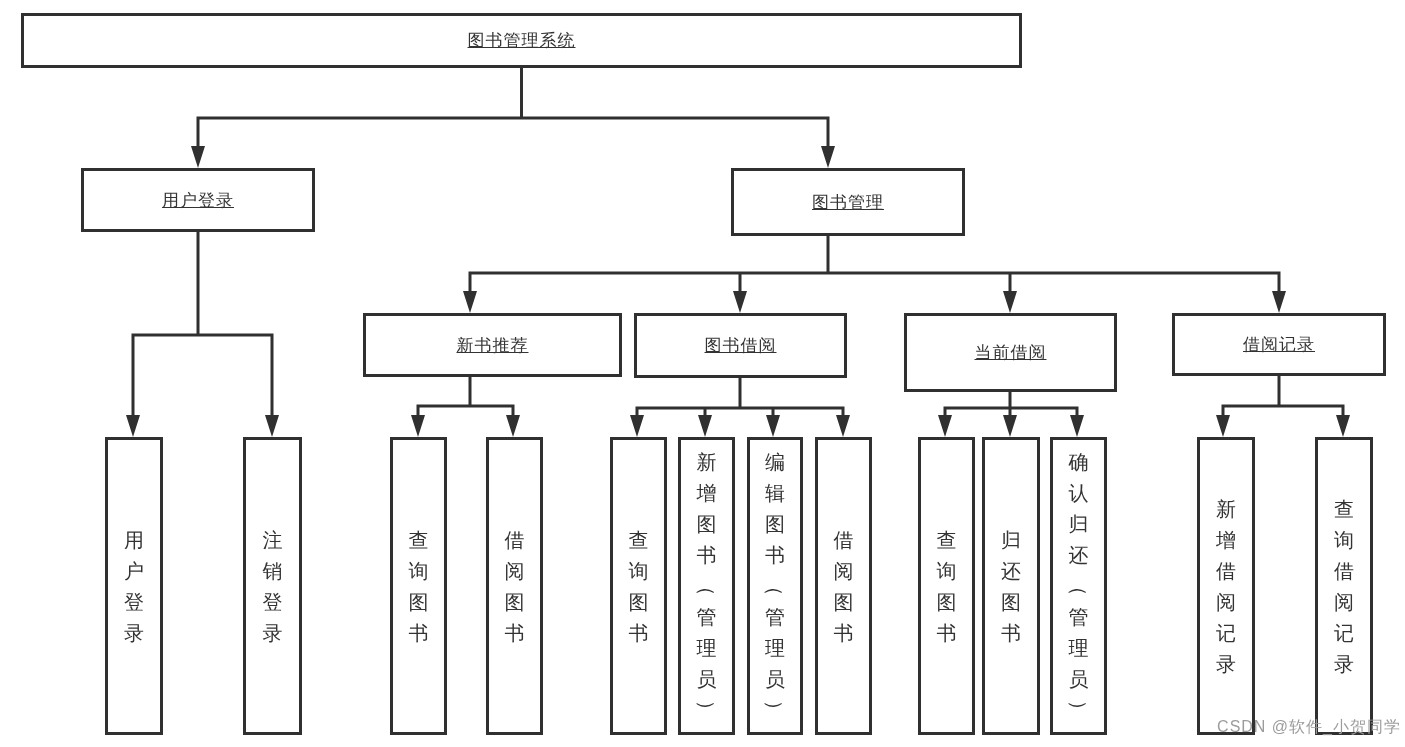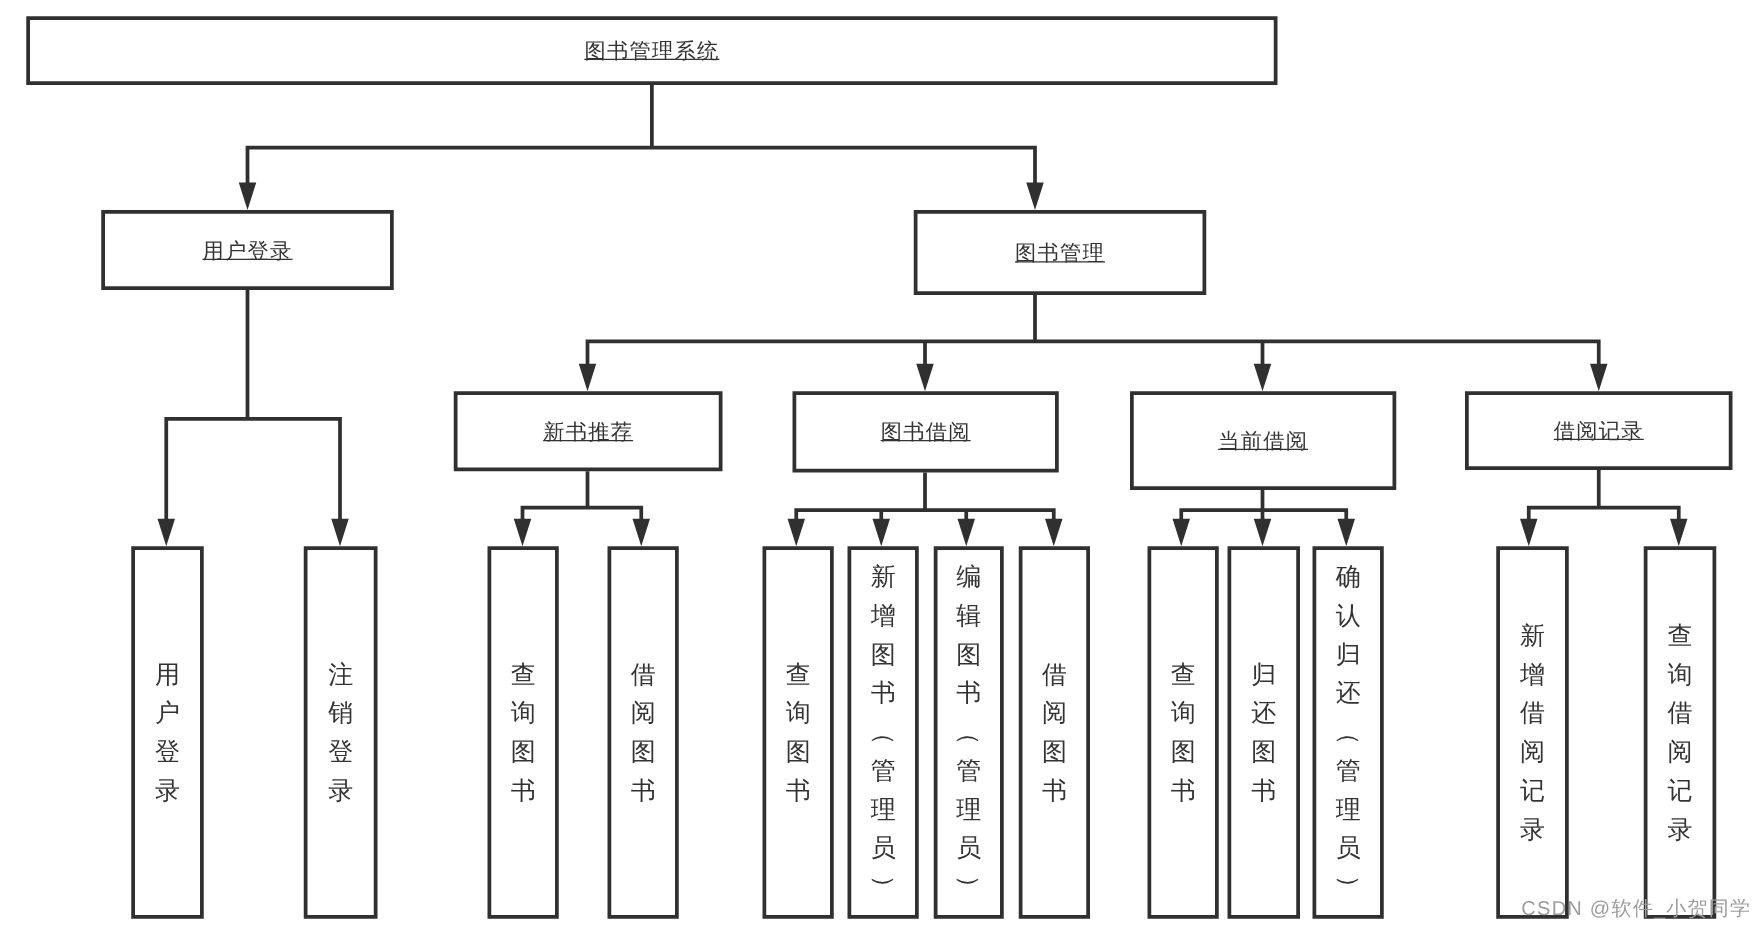--- a/index.html
+++ b/index.html
@@ -64,21 +64,21 @@
   <div id="watermark" style="color: rgb(156, 156, 156);">CSDN @软件_小贺同学</div>
 <div class="node h" style="left: 21px; top: 13px; width: 1001px; height: 55px;">
       <span>图书管理系统</span>
     </div>
     <div class="node h" style="left: 81px; top: 168px; width: 234px; height: 64px;">
       <span>用户登录</span>
     </div>
     <div class="node h" style="left: 731px; top: 168px; width: 234px; height: 68px;">
       <span>图书管理</span>
     </div>
-    <div class="node h" style="left: 363px; top: 313px; width: 215px; height: 64px;">
+    <div class="node h" style="left: 363px; top: 313px; width: 259px; height: 64px;">
       <span>新书推荐</span>
     </div>
     <div class="node h" style="left: 634px; top: 313px; width: 213px; height: 65px;">
       <span>图书借阅</span>
     </div>
     <div class="node h" style="left: 904px; top: 313px; width: 213px; height: 79px;">
       <span>当前借阅</span>
     </div>
     <div class="node h" style="left: 1172px; top: 313px; width: 214px; height: 63px; align-items: center;">
       <span>借阅记录</span>

